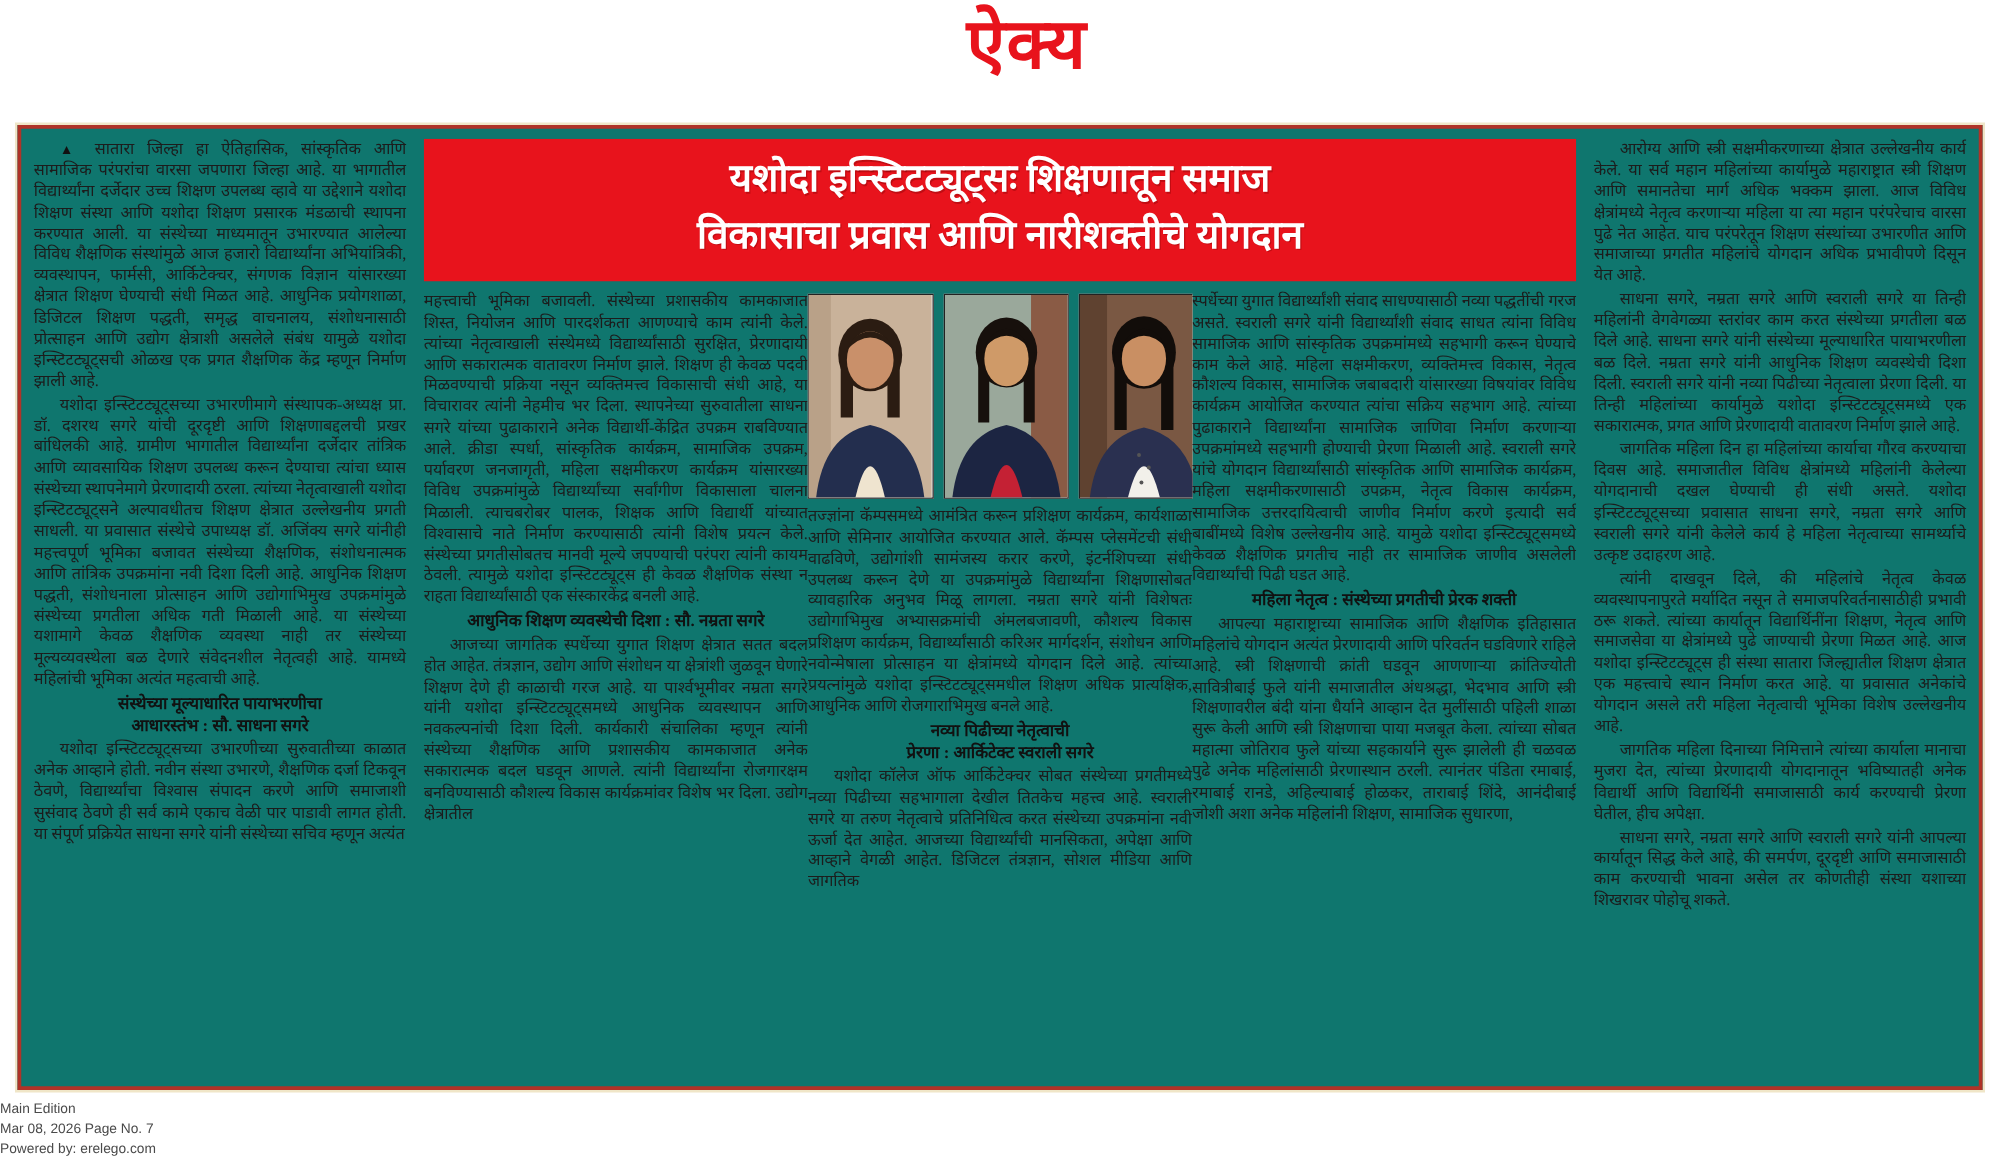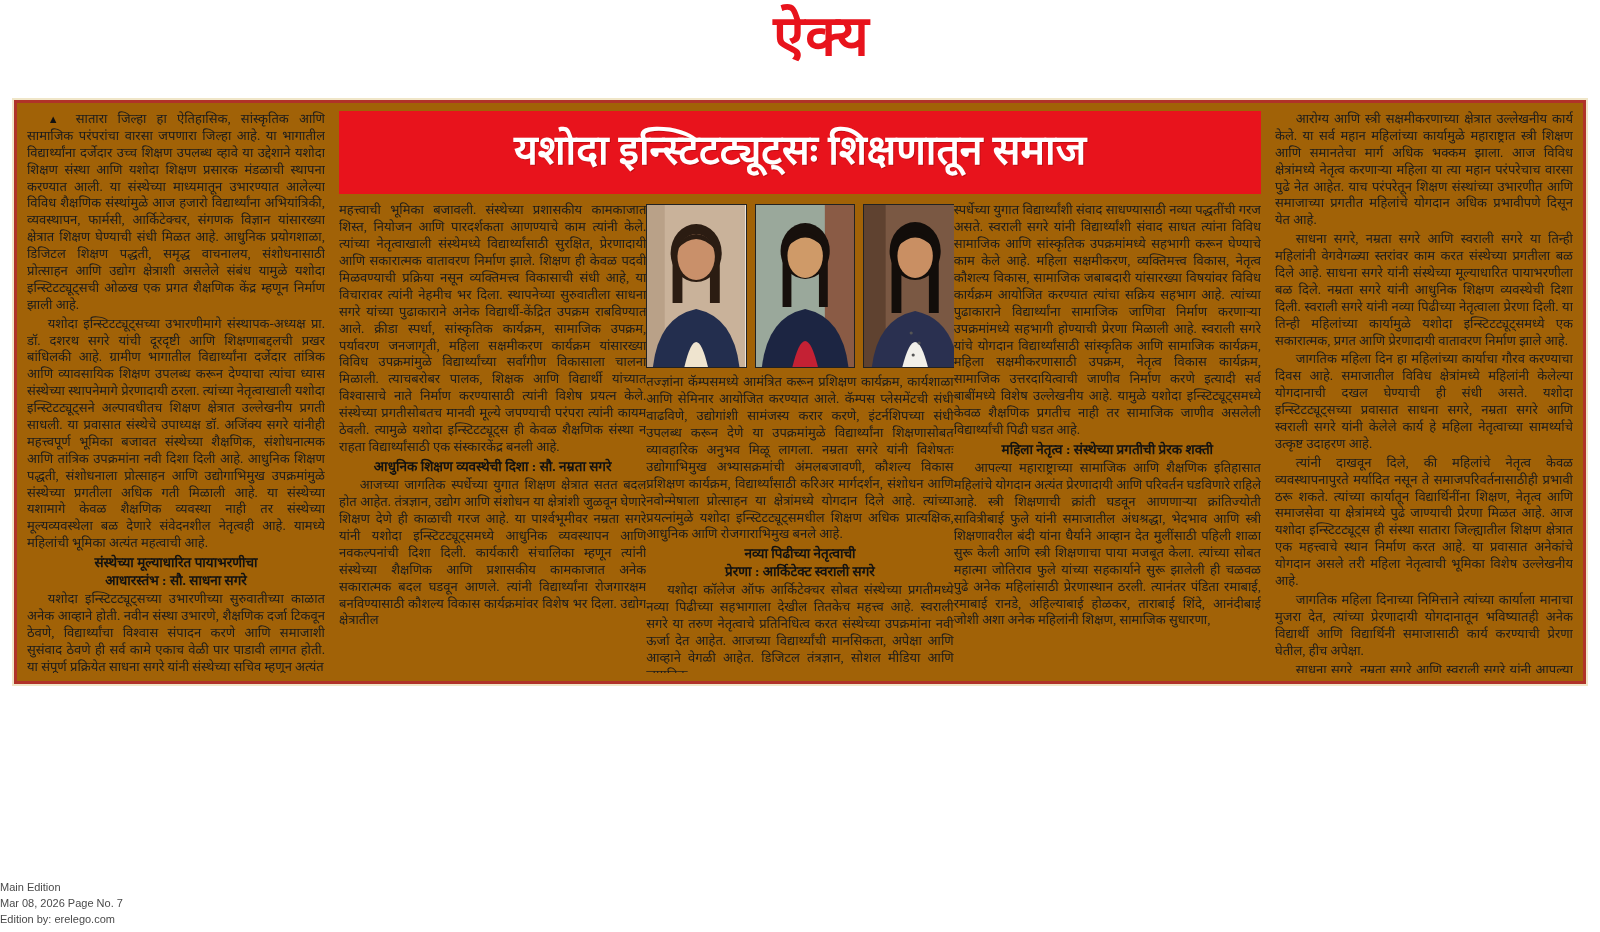--- a/index.html
+++ b/index.html
@@ -13,22 +13,22 @@
     width:100%; text-align:center;
     padding-top:6px; height:86px; box-sizing:border-box;padding-left:43px;
   }
   .masthead-title{
     display:inline-block;
     font-size:56px; font-weight:bold; color:#e8131c;
     letter-spacing:1px; line-height:1.1;
   }
   .article-box{
     position:absolute; left:14px; top:100px;
-    width:1572px; height:584px; box-sizing:border-box;
-    background:#a16207;
+    width:1572px; height:772px; box-sizing:border-box;
+    background:#0f766e;
     border:3px solid #b03328;
     box-shadow:0 0 0 2px #f0e6c8;
     padding:8px 10px;
     overflow:hidden;
   }
   .grid{
     display:grid;
     grid-template-columns:repeat(5,1fr);
     column-gap:14px;
     height:100%;
@@ -37,21 +37,21 @@
   .mid-wrap{ grid-column:2 / span 3; display:flex; flex-direction:column; overflow:hidden; }
   .headline-box{
     background:#e8131c;
     color:#ffffff;
     text-align:center;
     padding:10px 8px 14px 8px;
     margin-bottom:8px;
     flex:0 0 auto;
   }
   .headline-line{
-    font-size:41px; font-weight:bold; line-height:1.45;
+    font-size:31px; font-weight:bold; line-height:1.45;
     text-shadow:1px 1px 0 rgba(120,0,0,.35);
     white-space:nowrap;
   }
   .mid-cols{
     display:grid; grid-template-columns:repeat(3,1fr);
     flex:1 1 auto; overflow:hidden;
   }
   .photos-row{
     display:flex; gap:8px; justify-content:space-between;
     margin:2px 0 6px 0;
@@ -97,20 +97,21 @@
       <div class="subhead">
         <div>संस्थेच्या मूल्याधारित पायाभरणीचा</div>
         <div>आधारस्तंभ : सौ. साधना सगरे</div>
       </div>
       <p class="body-text indent">यशोदा इन्स्टिटट्यूट्सच्या उभारणीच्या सुरुवातीच्या काळात अनेक आव्हाने होती. नवीन संस्था उभारणे, शैक्षणिक दर्जा टिकवून ठेवणे, विद्यार्थ्यांचा विश्वास संपादन करणे आणि समाजाशी सुसंवाद ठेवणे ही सर्व कामे एकाच वेळी पार पाडावी लागत होती. या संपूर्ण प्रक्रियेत साधना सगरे यांनी संस्थेच्या सचिव म्हणून अत्यंत</p>
     </div>
 
     <div class="mid-wrap">
       <div class="headline-box">
         <div class="headline-line">यशोदा इन्स्टिटट्यूट्सः शिक्षणातून समाज</div>
+        <div class="headline-line">विकासाचा प्रवास आणि नारीशक्तीचे योगदान</div>
       </div>
       <div class="mid-cols">
 
         <div class="col">
           <p class="body-text">महत्त्वाची भूमिका बजावली. संस्थेच्या प्रशासकीय कामकाजात शिस्त, नियोजन आणि पारदर्शकता आणण्याचे काम त्यांनी केले. त्यांच्या नेतृत्वाखाली संस्थेमध्ये विद्यार्थ्यांसाठी सुरक्षित, प्रेरणादायी आणि सकारात्मक वातावरण निर्माण झाले. शिक्षण ही केवळ पदवी मिळवण्याची प्रक्रिया नसून व्यक्तिमत्त्व विकासाची संधी आहे, या विचारावर त्यांनी नेहमीच भर दिला. स्थापनेच्या सुरुवातीला साधना सगरे यांच्या पुढाकाराने अनेक विद्यार्थी-केंद्रित उपक्रम राबविण्यात आले. क्रीडा स्पर्धा, सांस्कृतिक कार्यक्रम, सामाजिक उपक्रम, पर्यावरण जनजागृती, महिला सक्षमीकरण कार्यक्रम यांसारख्या विविध उपक्रमांमुळे विद्यार्थ्यांच्या सर्वांगीण विकासाला चालना मिळाली. त्याचबरोबर पालक, शिक्षक आणि विद्यार्थी यांच्यात विश्वासाचे नाते निर्माण करण्यासाठी त्यांनी विशेष प्रयत्न केले. संस्थेच्या प्रगतीसोबतच मानवी मूल्ये जपण्याची परंपरा त्यांनी कायम ठेवली. त्यामुळे यशोदा इन्स्टिटट्यूट्स ही केवळ शैक्षणिक संस्था न राहता विद्यार्थ्यांसाठी एक संस्कारकेंद्र बनली आहे.</p>
           <div class="subhead">आधुनिक शिक्षण व्यवस्थेची दिशा : सौ. नम्रता सगरे</div>
           <p class="body-text indent">आजच्या जागतिक स्पर्धेच्या युगात शिक्षण क्षेत्रात सतत बदल होत आहेत. तंत्रज्ञान, उद्योग आणि संशोधन या क्षेत्रांशी जुळवून घेणारे शिक्षण देणे ही काळाची गरज आहे. या पार्श्वभूमीवर नम्रता सगरे यांनी यशोदा इन्स्टिटट्यूट्समध्ये आधुनिक व्यवस्थापन आणि नवकल्पनांची दिशा दिली. कार्यकारी संचालिका म्हणून त्यांनी संस्थेच्या शैक्षणिक आणि प्रशासकीय कामकाजात अनेक सकारात्मक बदल घडवून आणले. त्यांनी विद्यार्थ्यांना रोजगारक्षम बनविण्यासाठी कौशल्य विकास कार्यक्रमांवर विशेष भर दिला. उद्योग क्षेत्रातील</p>
         </div>
 
         <div class="col">
@@ -183,14 +184,14 @@
       <p class="body-text indent">जागतिक महिला दिनाच्या निमित्ताने त्यांच्या कार्याला मानाचा मुजरा देत, त्यांच्या प्रेरणादायी योगदानातून भविष्यातही अनेक विद्यार्थी आणि विद्यार्थिनी समाजासाठी कार्य करण्याची प्रेरणा घेतील, हीच अपेक्षा.</p>
       <p class="body-text indent">साधना सगरे, नम्रता सगरे आणि स्वराली सगरे यांनी आपल्या कार्यातून सिद्ध केले आहे, की समर्पण, दूरदृष्टी आणि समाजासाठी काम करण्याची भावना असेल तर कोणतीही संस्था यशाच्या शिखरावर पोहोचू शकते.</p>
     </div>
 
   </div>
 </div>
 
 <div class="footer">
   <div>Main Edition</div>
   <div>Mar 08, 2026 Page No. 7</div>
-  <div>Edition by: erelego.com</div>
+  <div>Powered by: erelego.com</div>
 </div>
 
 </body></html>

